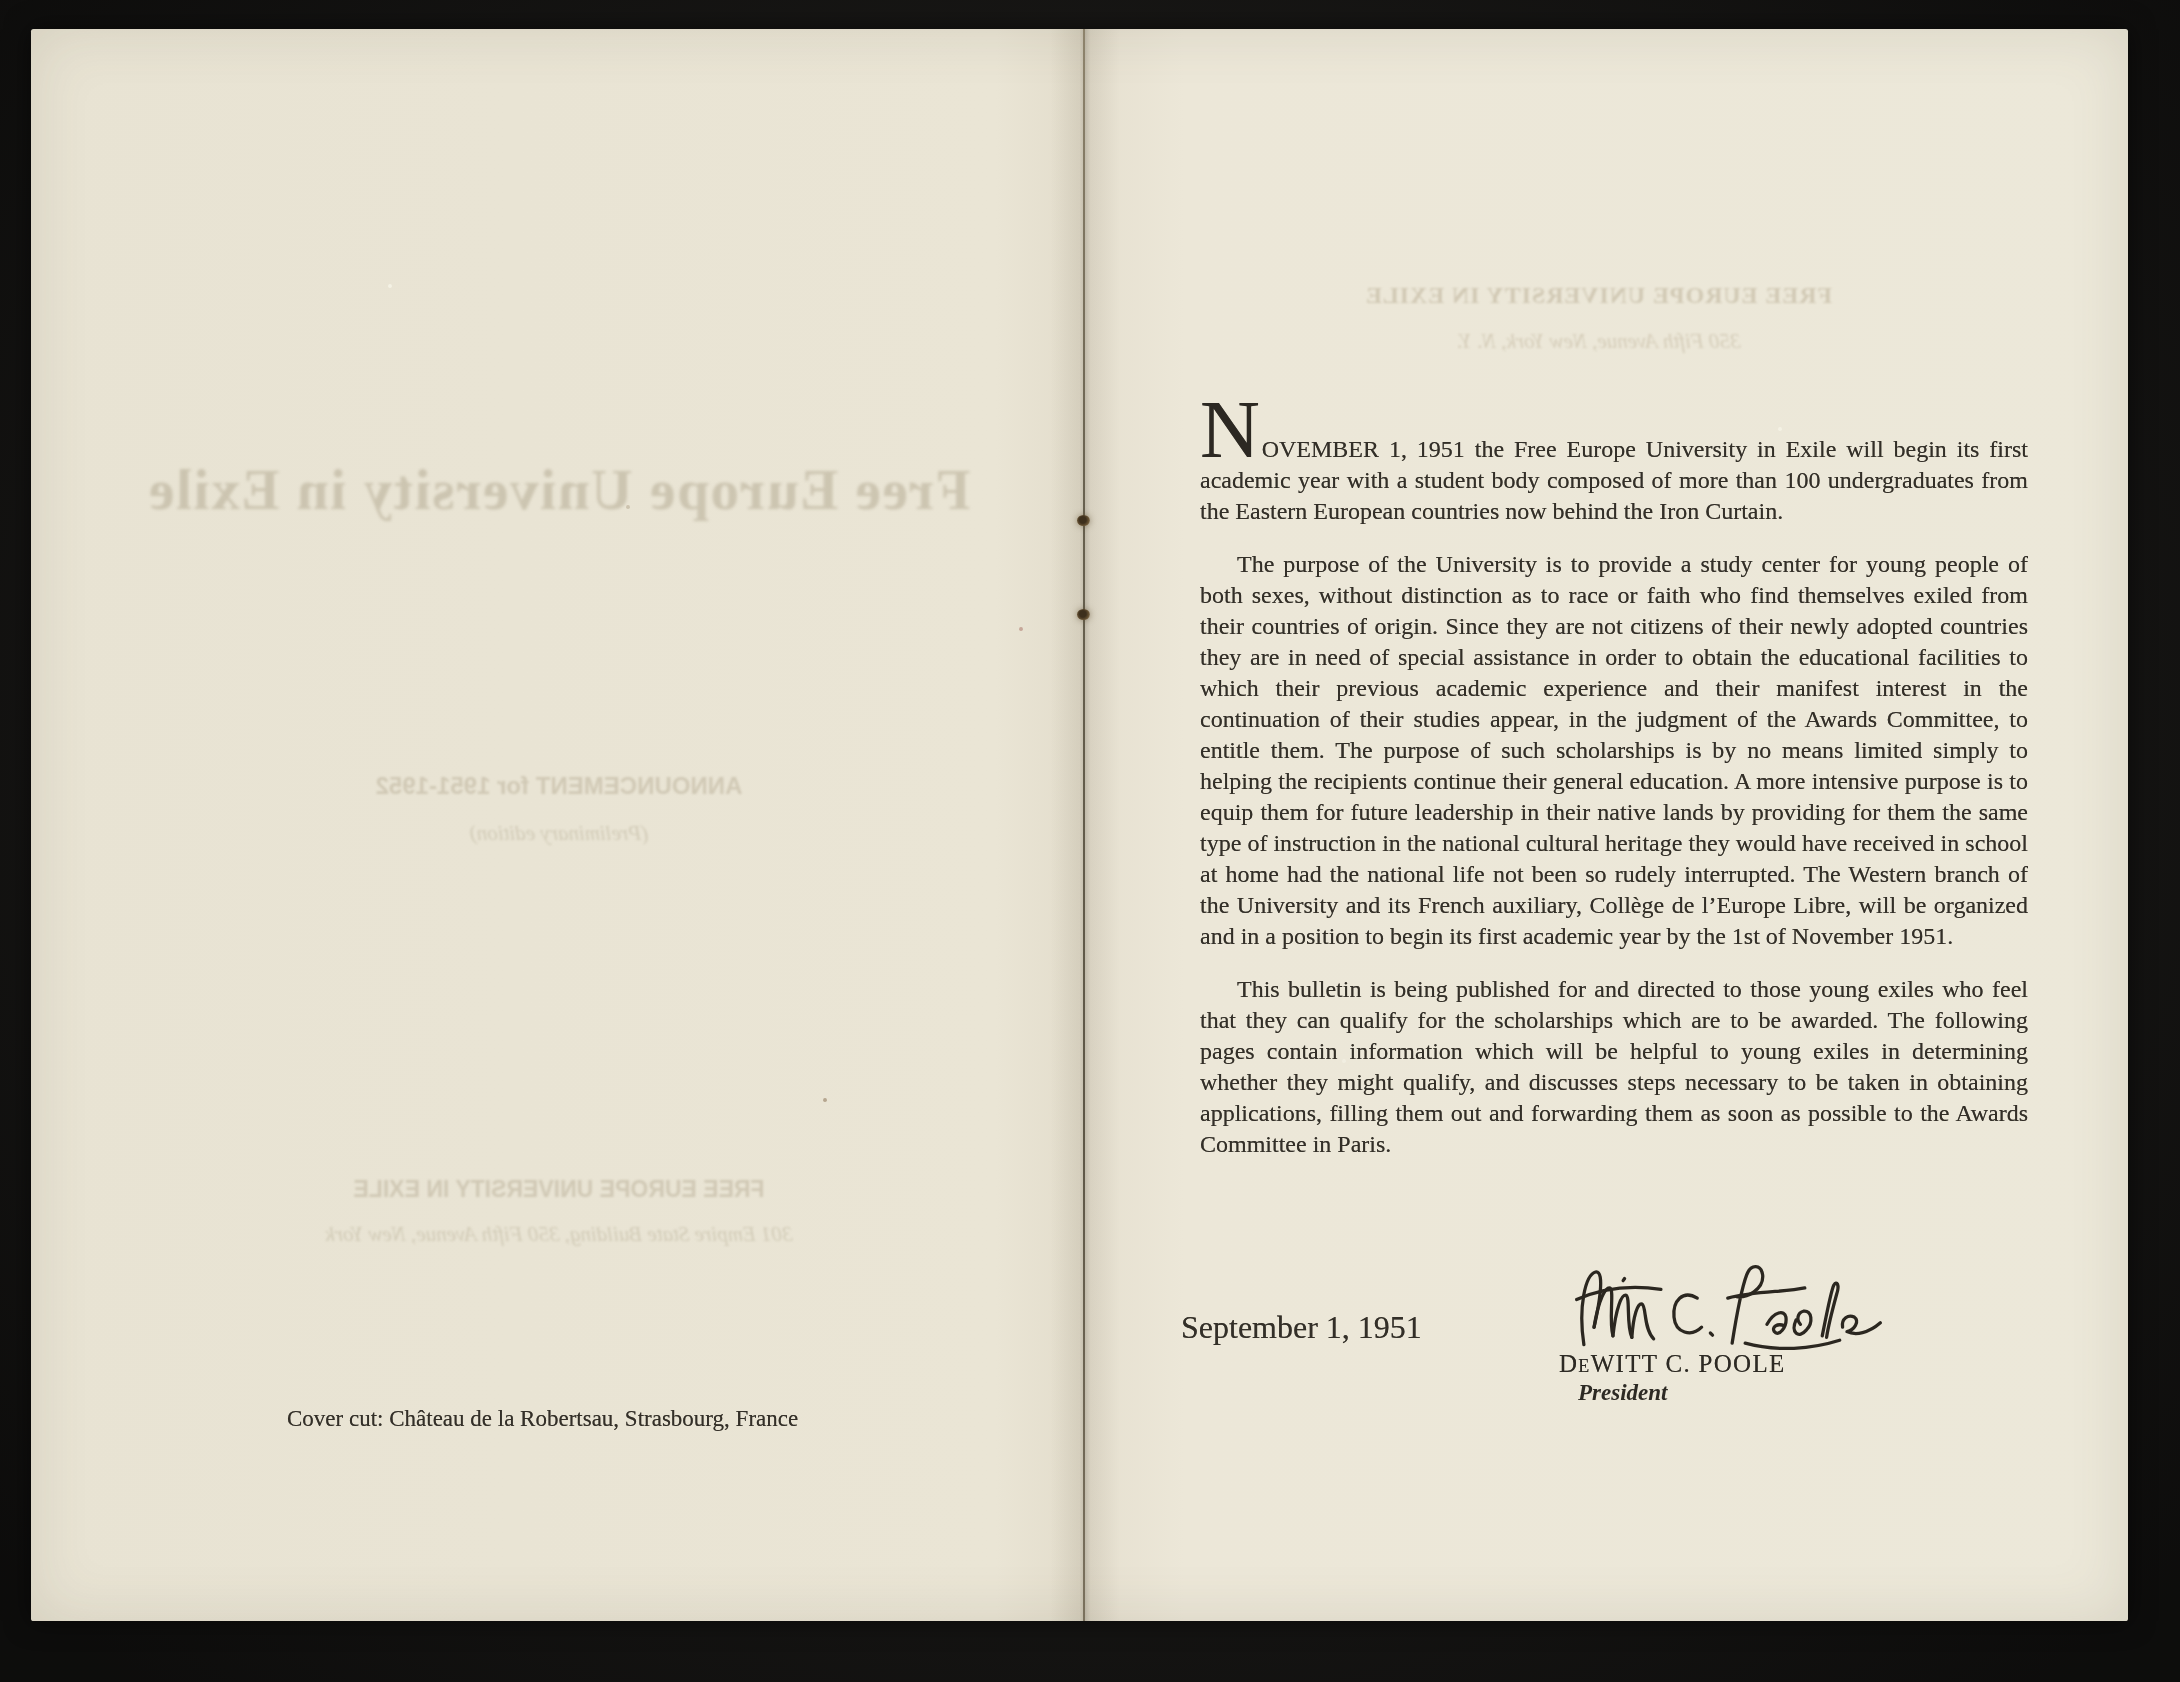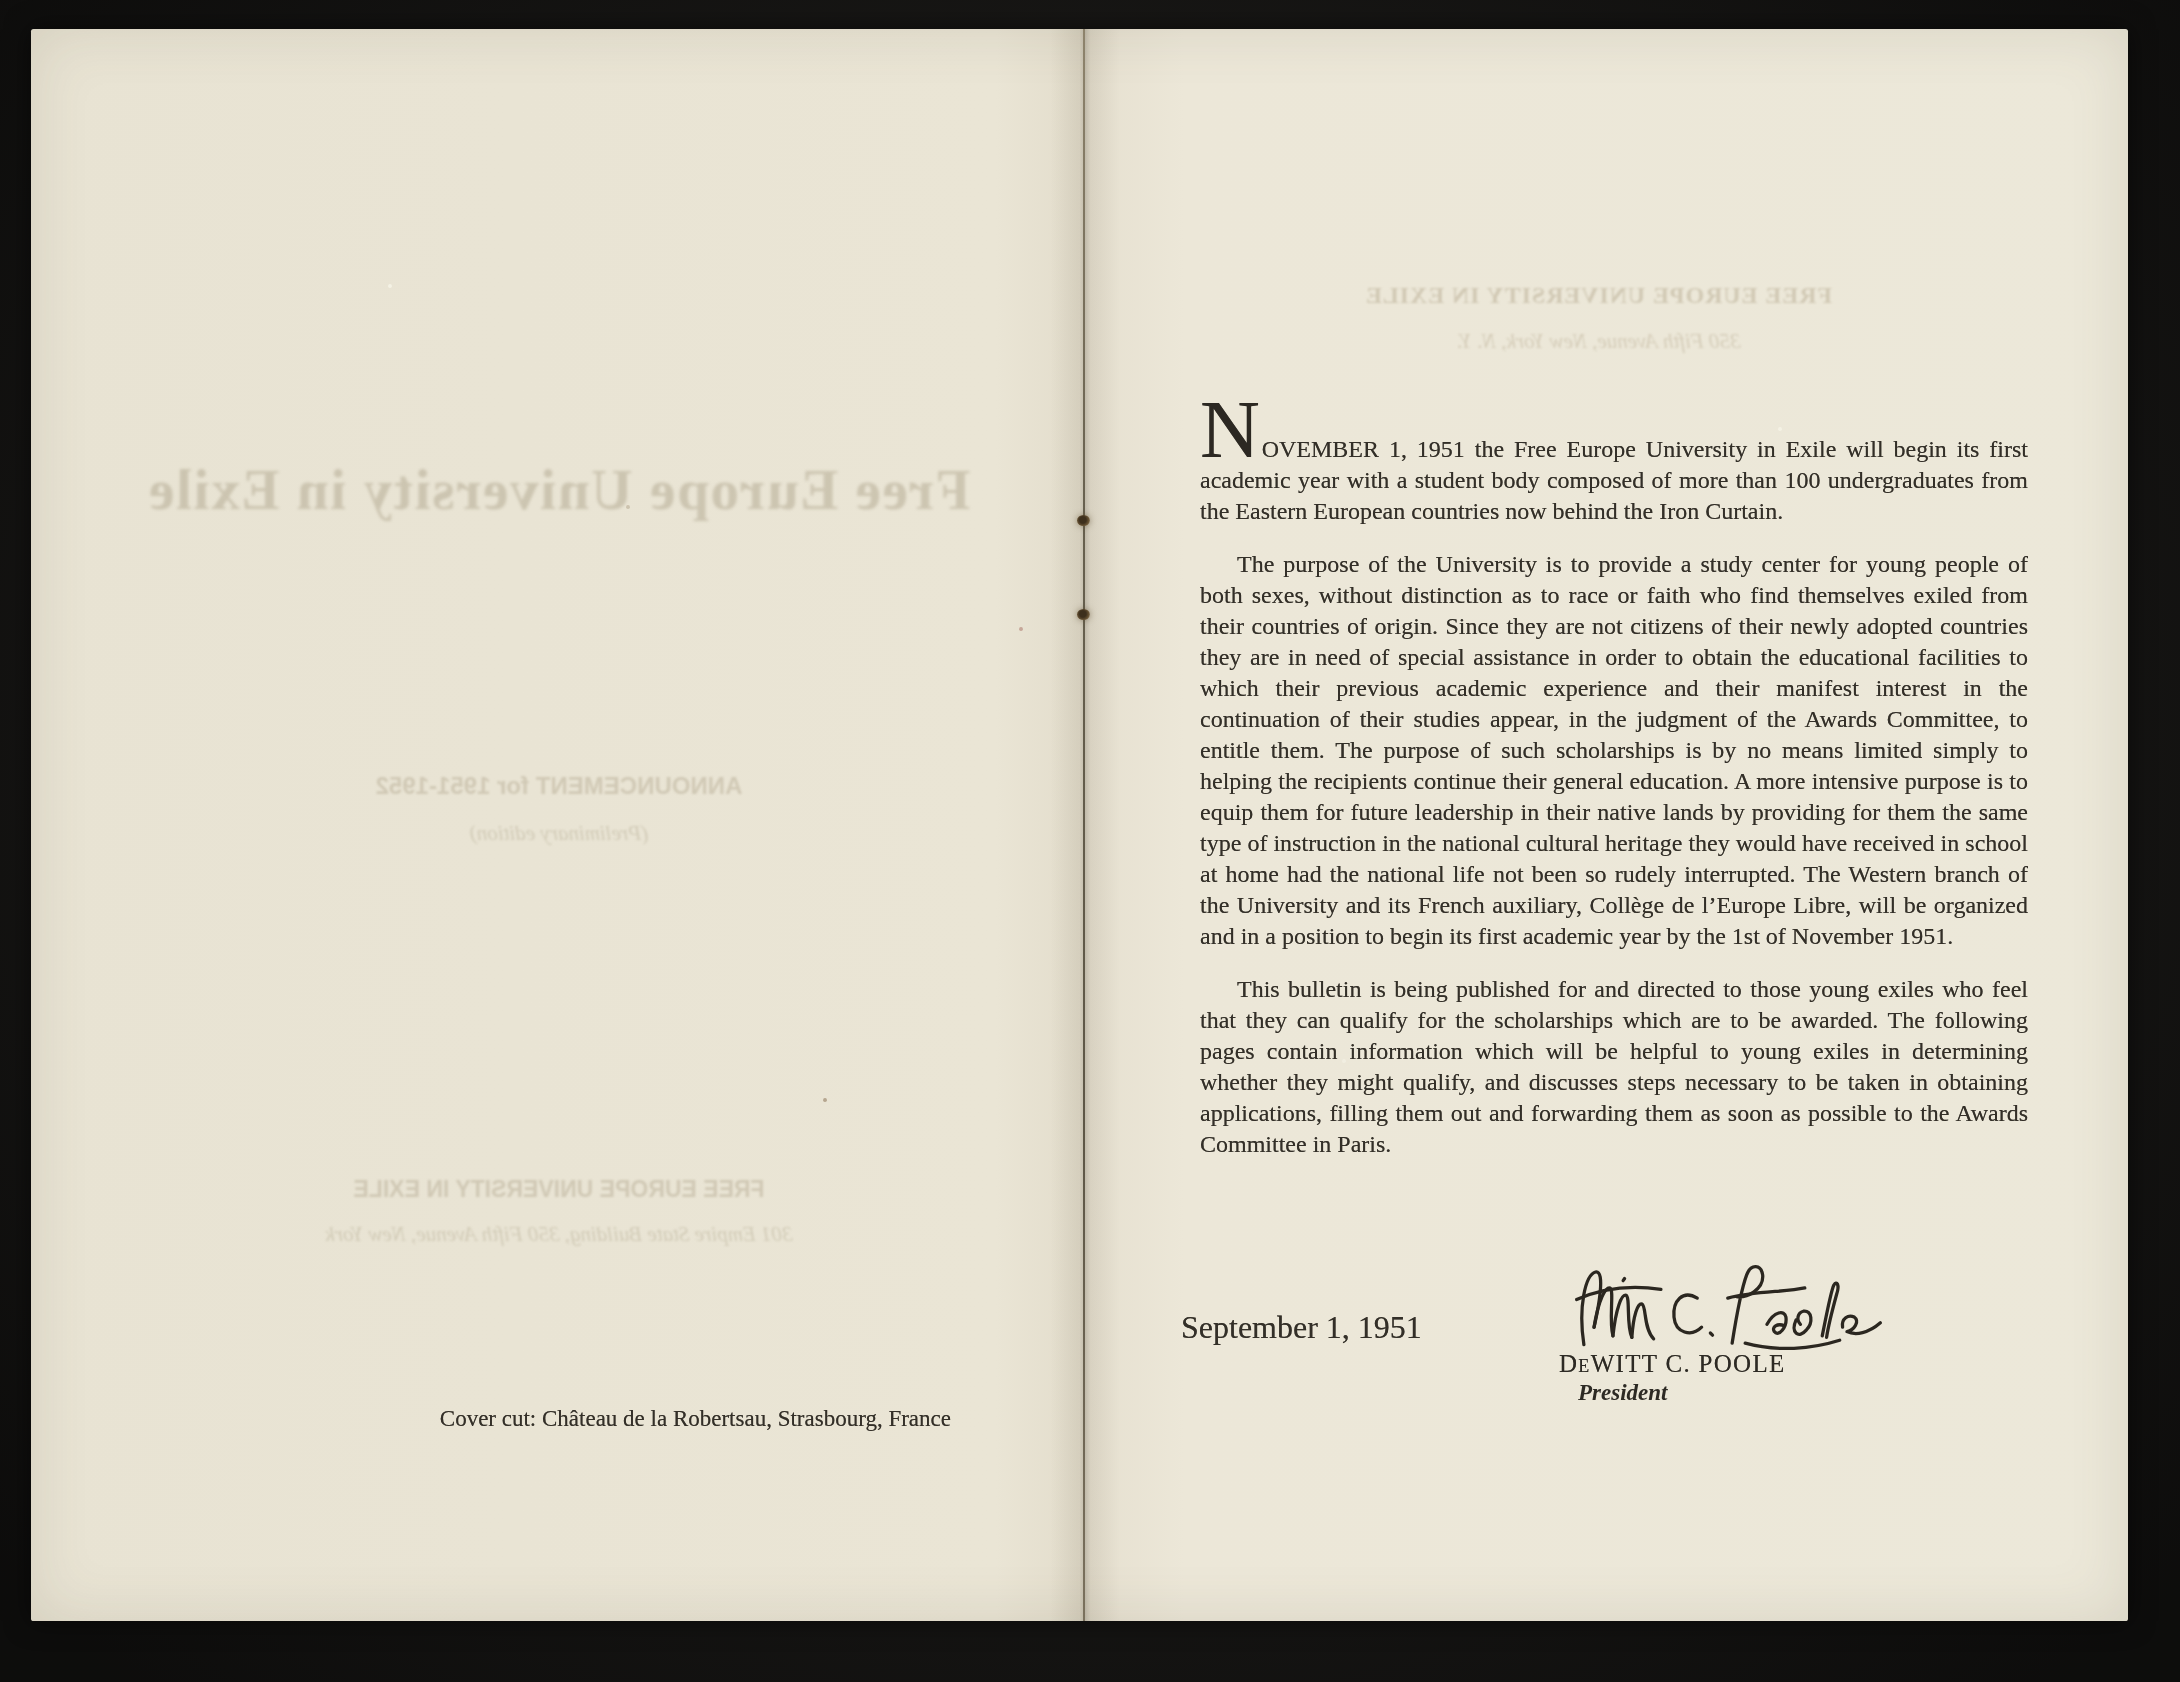--- a/index.html
+++ b/index.html
@@ -119,21 +119,21 @@
   }
   .signatory-name .smallcap { font-variant: small-caps; }
   .signatory-title {
     position: absolute; left: 1528px; top: 1351px;
     font-size: 23px; font-style: italic; font-weight: 600; color: #2d2a24; margin-left: 19px;
   }
 
   
   .cover-cut-caption {
     position: absolute; left: 256px; top: 1377px; width: 664px;
-    font-size: 23px; color: #332f28; text-align: right;
+    font-size: 23px; color: #332f28; text-align: left;
     text-shadow: 0 0 0.4px rgba(45,41,34,0.6);
   }
 
   
   .dust {
     position: absolute; left: 0; top: 0; width: 1.7px; height: 1.7px; border-radius: 50%;
     background: rgba(255,255,250,0.0);
     box-shadow:
       358px 256px 0 0.9px rgba(255,255,245,0.5),
       793px 1070px 0 0.9px rgba(120,90,60,0.45),

